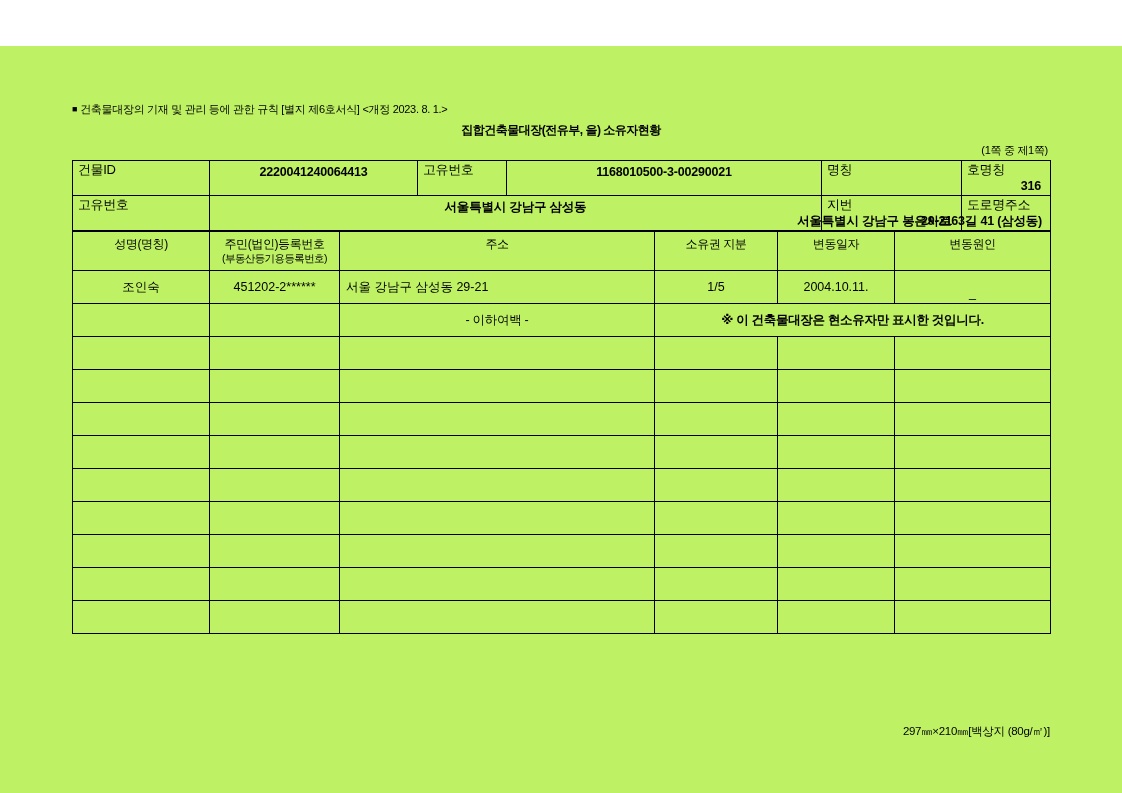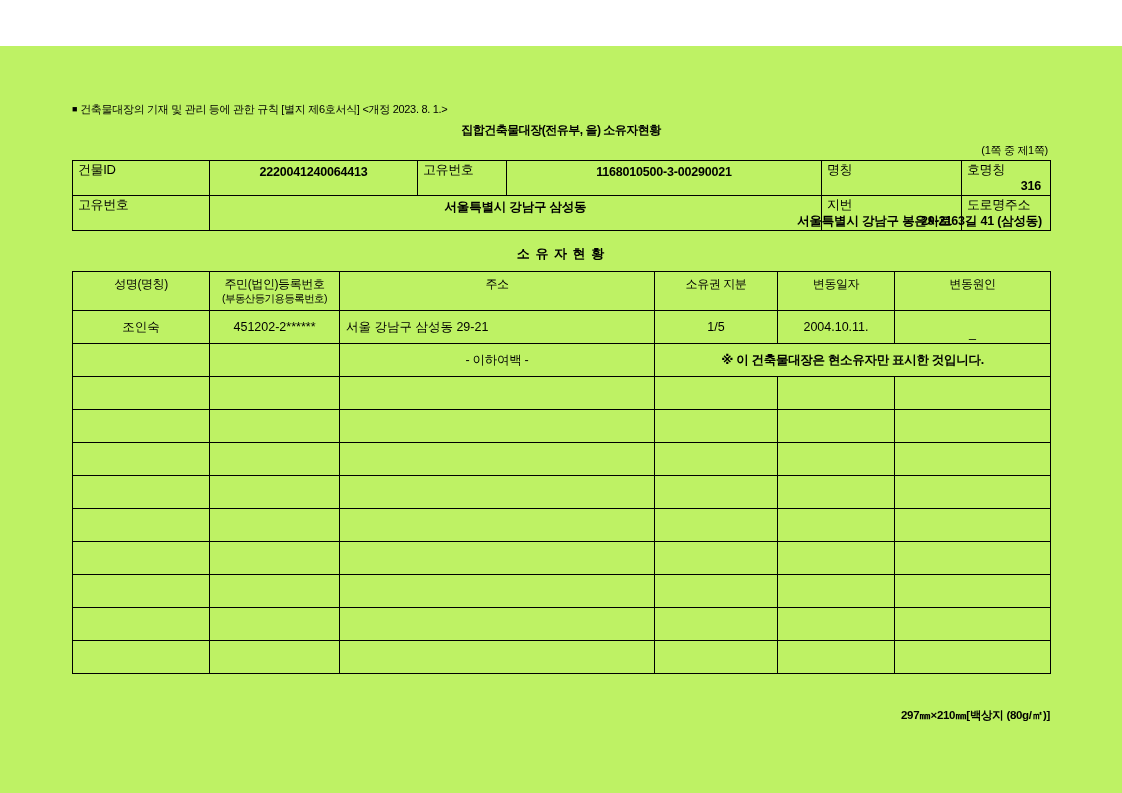--- a/index.html
+++ b/index.html
@@ -239,21 +239,20 @@
           <td style="overflow:visible">
             <div class="cellbox" style="overflow:visible">
               <div class="lbl">도로명주소</div>
               <div class="val-right" style="position:absolute; right:4px; top:16px; white-space:nowrap;">서울특별시 강남구 봉은사로63길 41 (삼성동)</div>
             </div>
           </td>
         </tr>
       </tbody>
     </table>
 
-    <div class="section-title">소 유 자 현 황</div>
 
     <table class="grid owners">
       <colgroup>
         <col style="width:137px">
         <col style="width:130px">
         <col style="width:315px">
         <col style="width:123px">
         <col style="width:117px">
         <col style="width:156px">
       </colgroup>
@@ -353,15 +352,15 @@
             <td></td>
             <td></td>
             <td></td>
             <td></td>
             <td></td>
             <td></td>
           </tr>
         </tbody>
     </table>
 
-    <div class="footer" style="position:absolute; right:0; top:606px;font-weight:bold;">297㎜×210㎜[백상지 (80g/㎡)]</div>
+    <div class="footer" style="position:absolute; right:0; top:622px;">297㎜×210㎜[백상지 (80g/㎡)]</div>
   </div>
 </div>
 
 </body></html>

